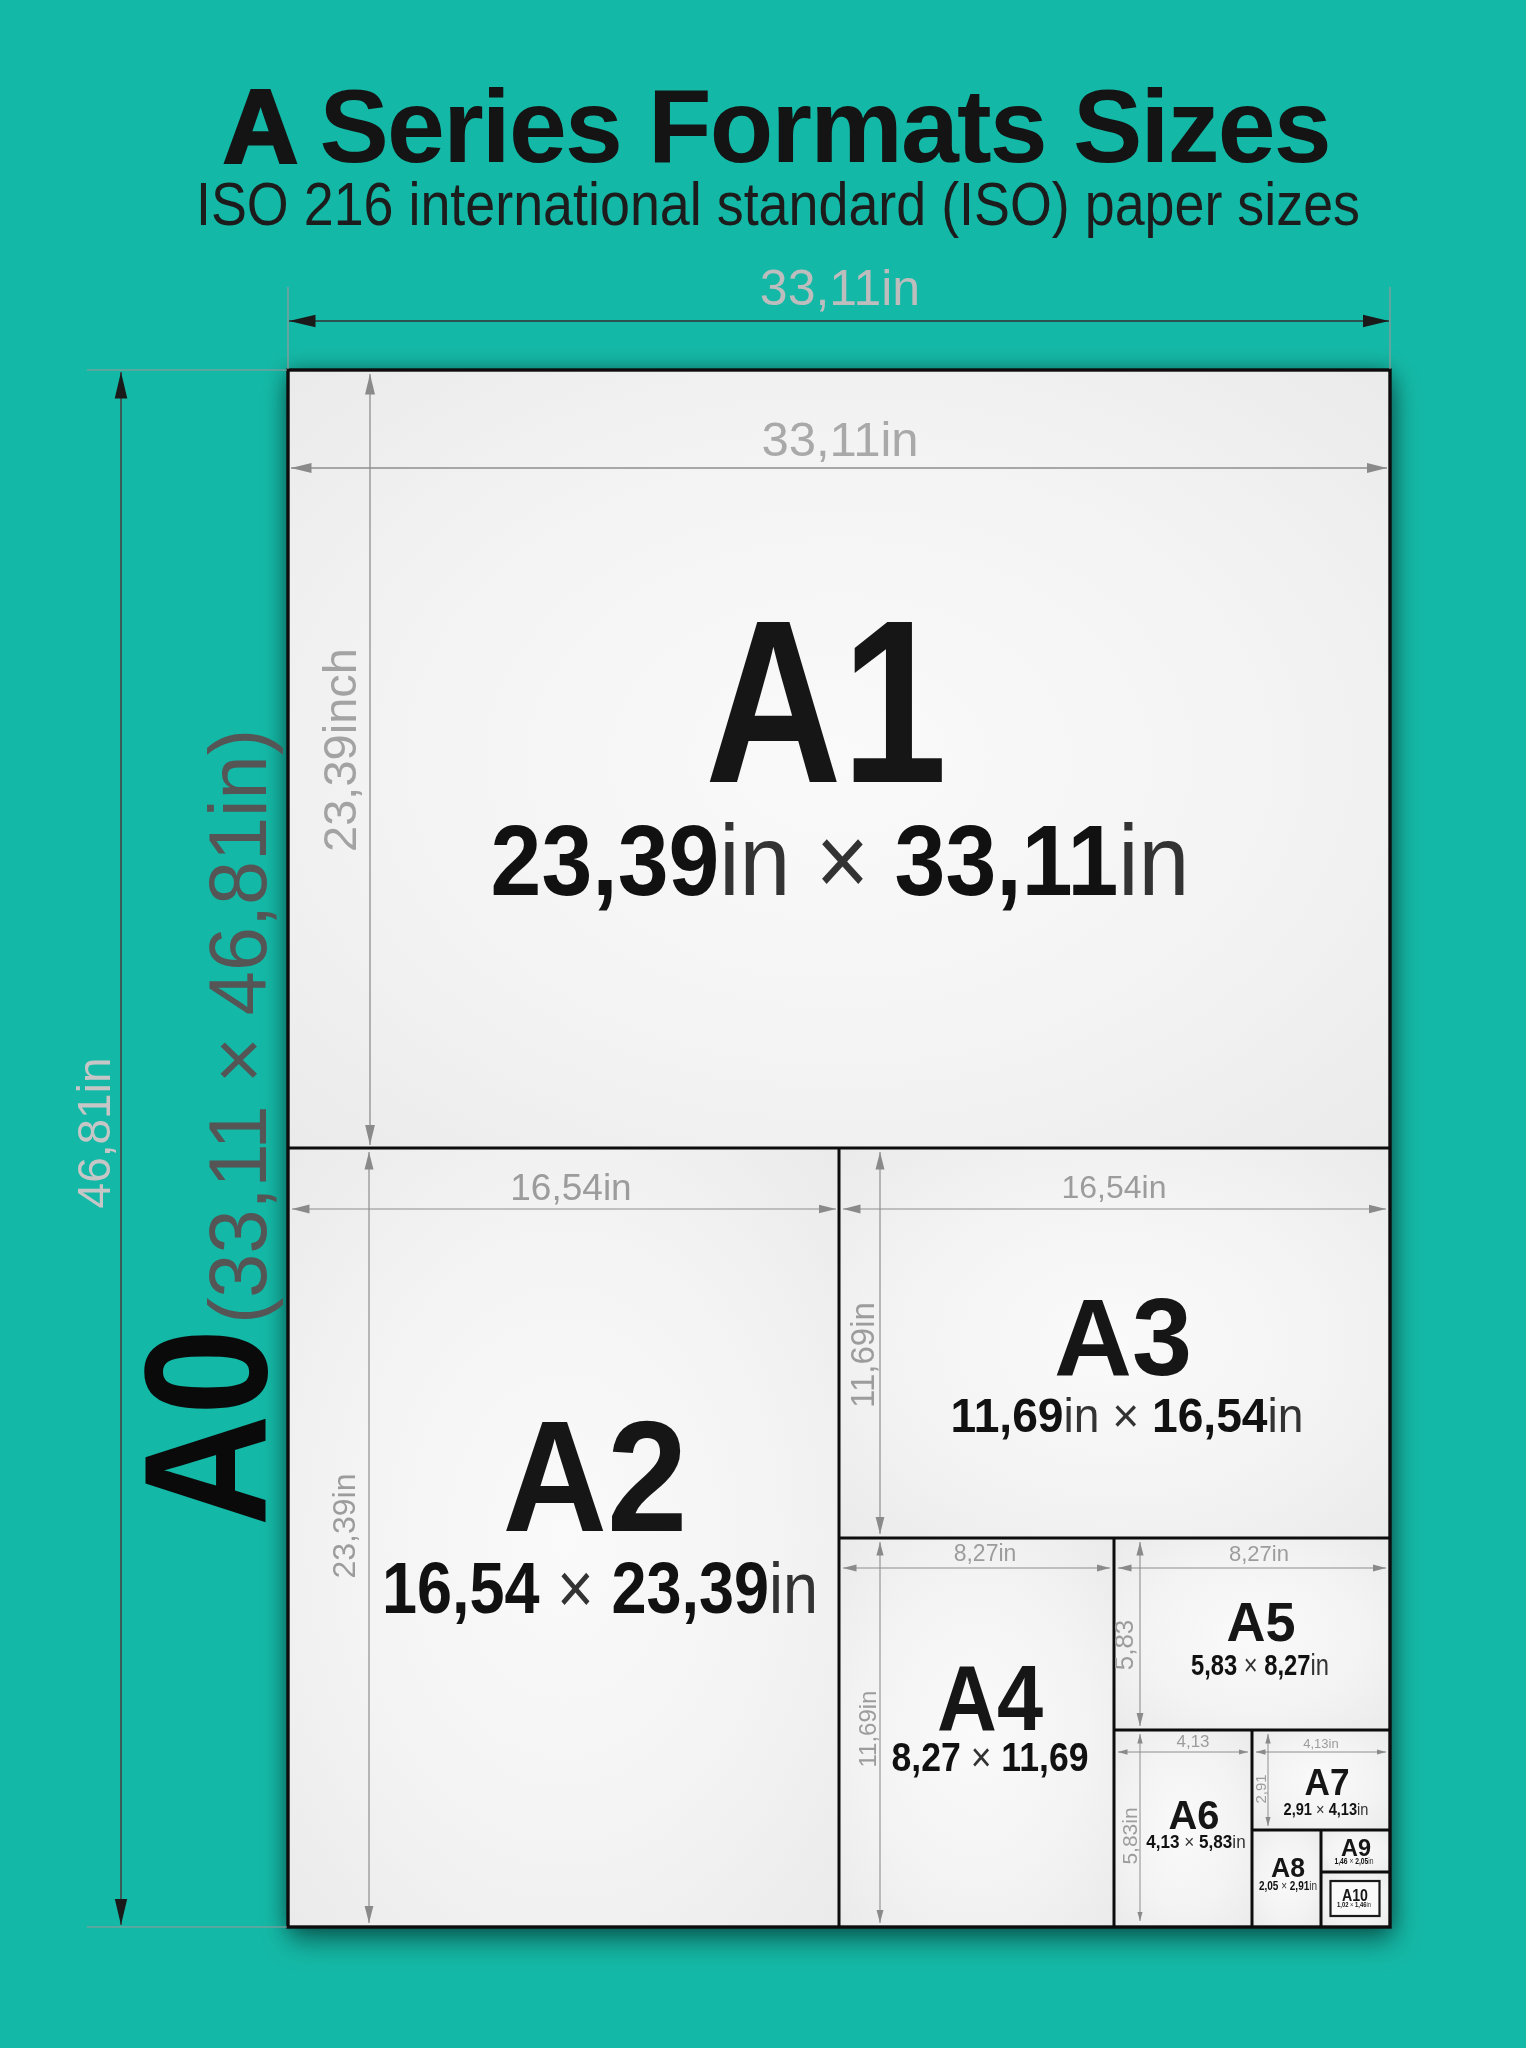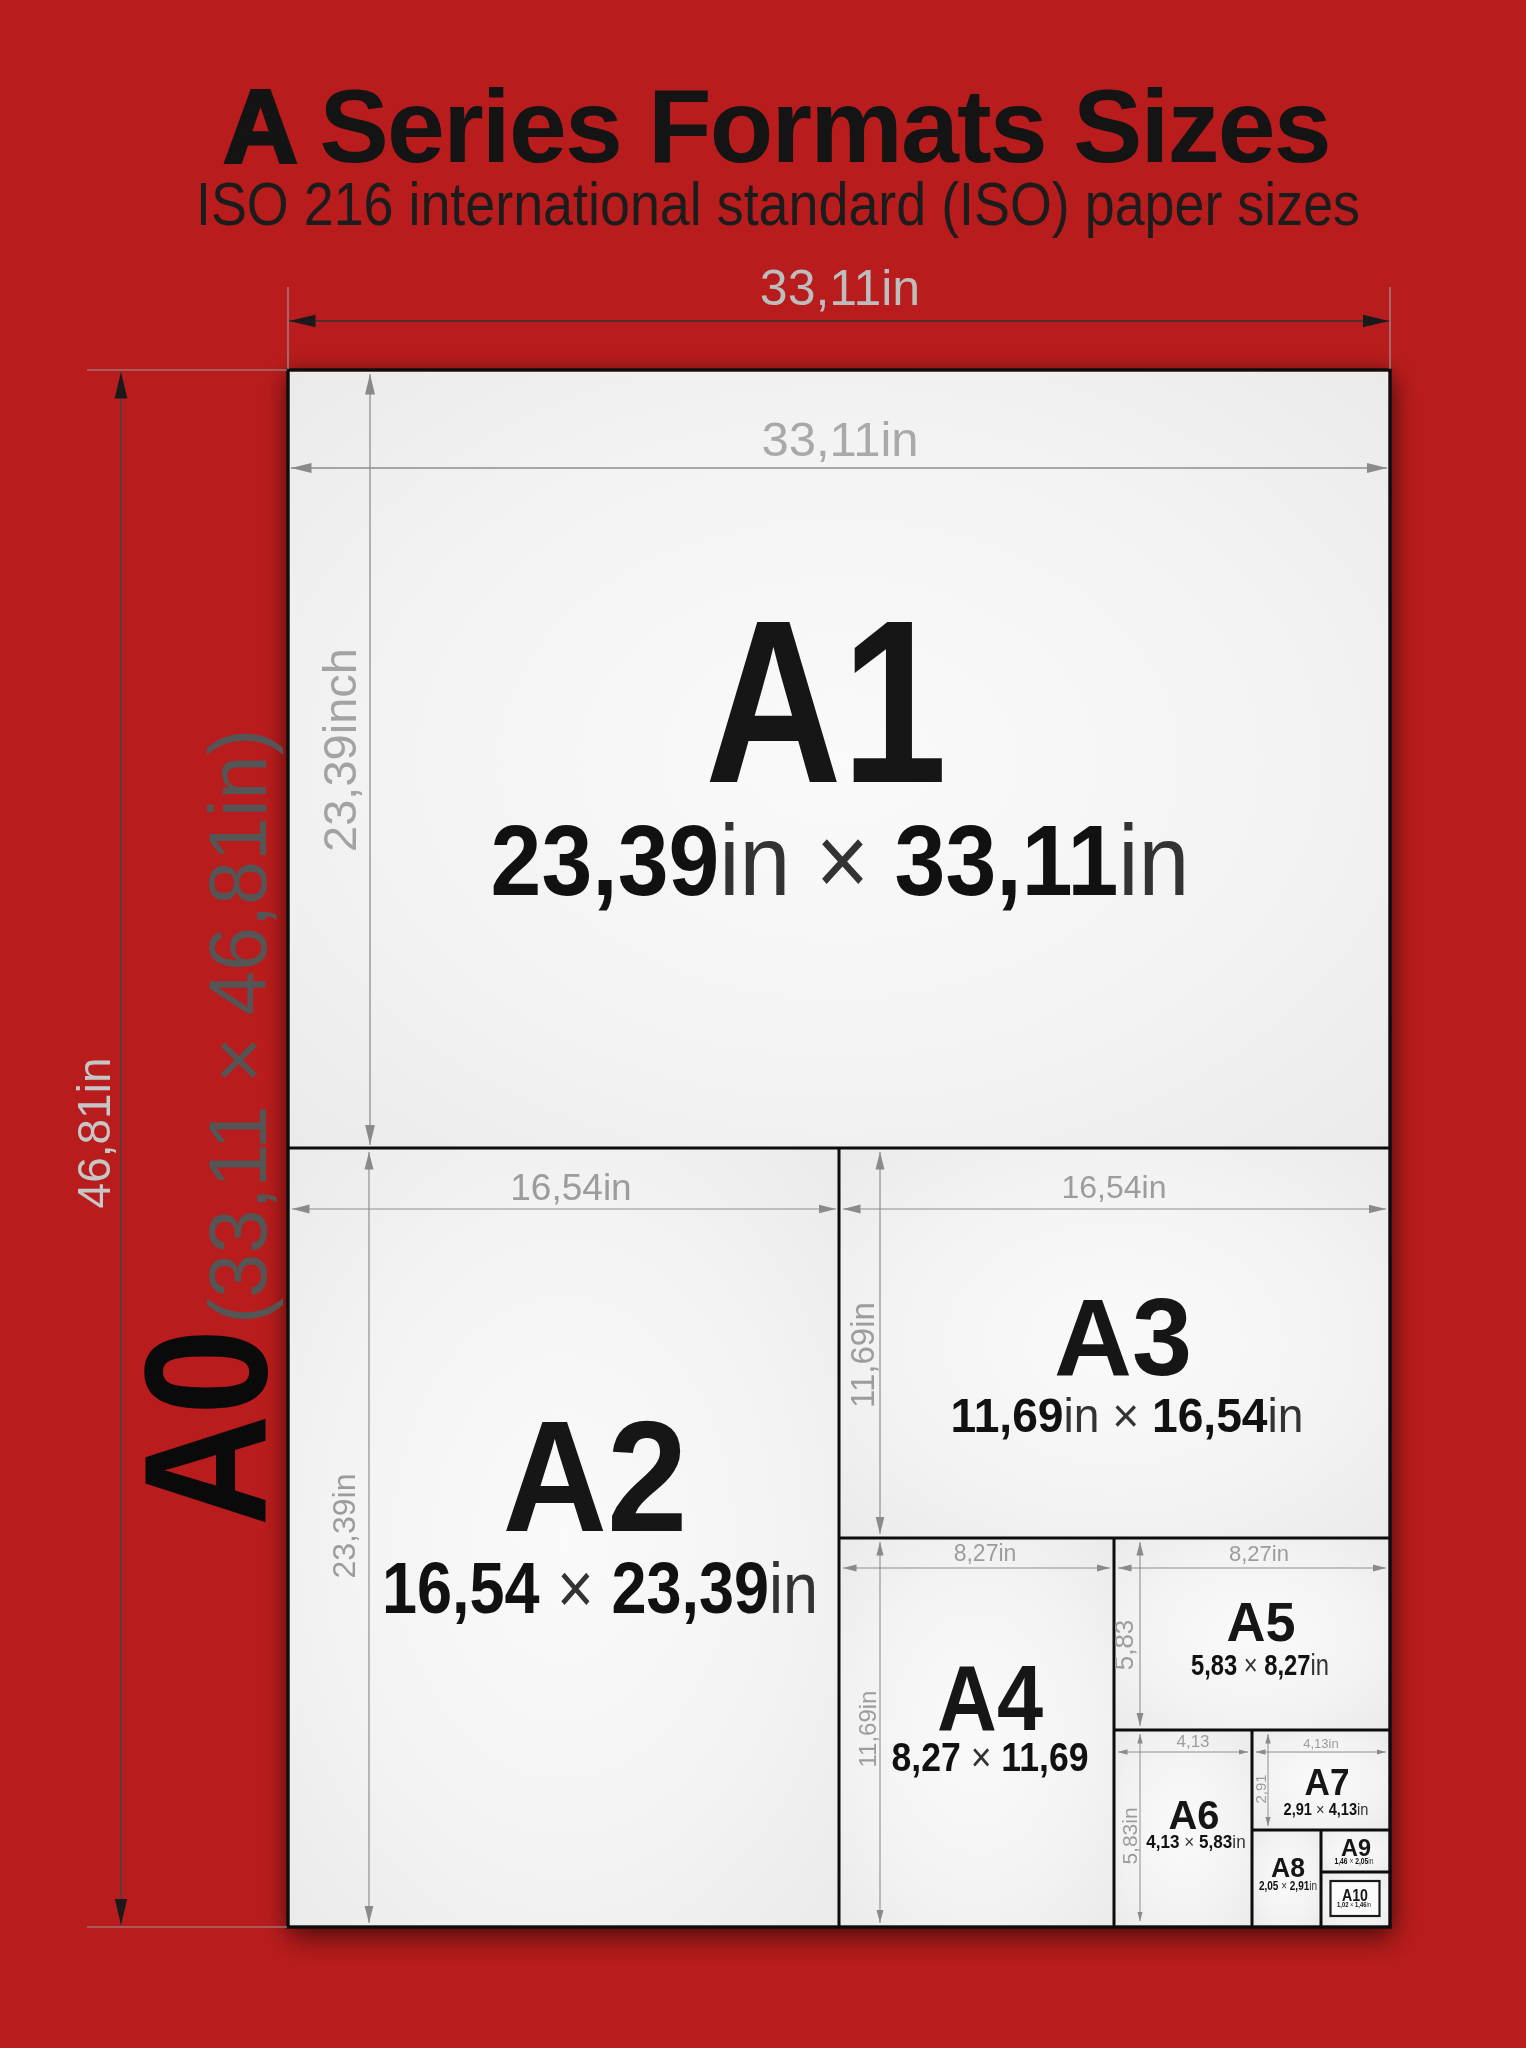--- a/index.html
+++ b/index.html
@@ -1,16 +1,16 @@
 <!DOCTYPE html>
 <html><head>
 <meta charset="utf-8">
 <style>
 html,body{margin:0;padding:0;background:#fff;}
-#page{position:relative;width:1526px;height:2048px;background:#b91c1c;overflow:hidden;font-family:"Liberation Sans",sans-serif;}
+#page{position:relative;width:1526px;height:2048px;background:#14b8a6;overflow:hidden;font-family:"Liberation Sans",sans-serif;}
 svg{position:absolute;left:0;top:0;}
 text{font-family:"Liberation Sans",sans-serif;}
 </style>
 </head>
 <body>
 <div id="page">
 <svg width="1526" height="2048" viewBox="0 0 1526 2048">
 <defs>
 <radialGradient id="paper" cx="50%" cy="50%" r="75%">
 <stop offset="0" stop-color="#fafafa"></stop>

